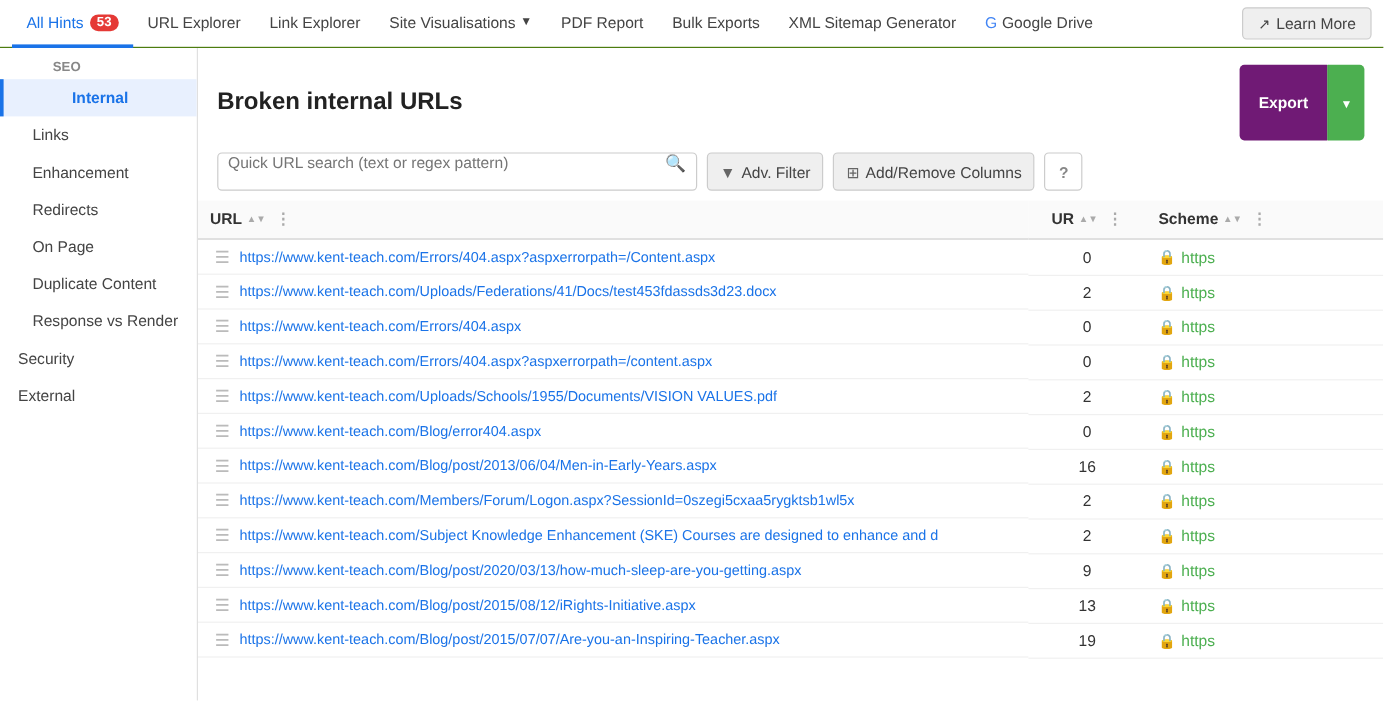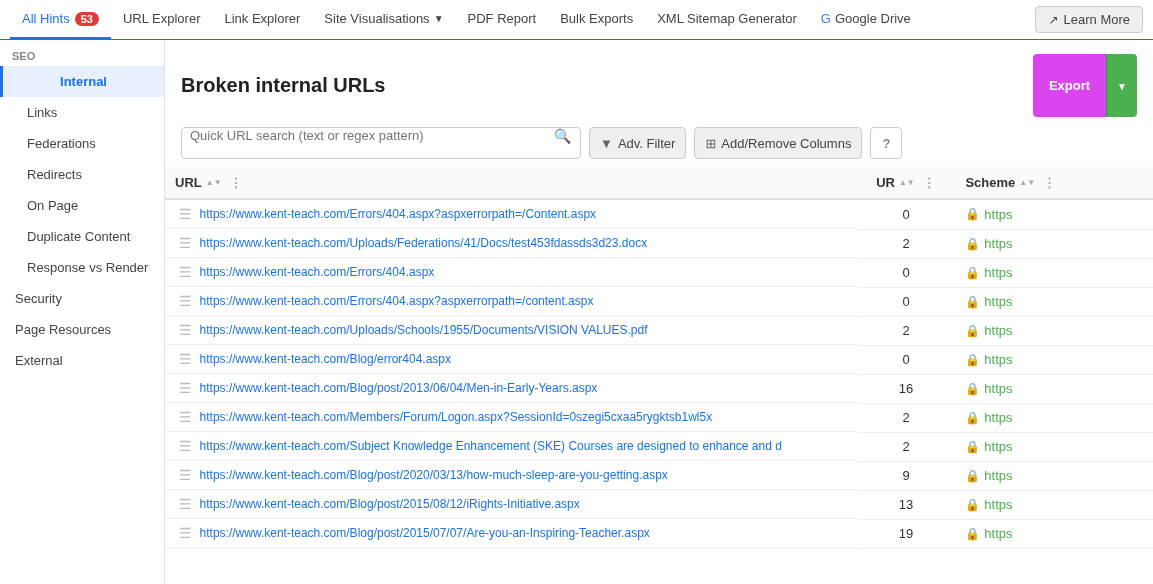--- a/index.html
+++ b/index.html
@@ -29,39 +29,39 @@
 
     
     .main-layout { display: flex; flex: 1; overflow: hidden; }
 
     
     .sidebar {
       width: 165px; flex-shrink: 0; border-right: 1px solid #e0e0e0;
       overflow-y: auto; background: #fff;
     }
     .sidebar-section-label {
-      padding: 10px 12px 4px 12px; font-size: 11px; font-weight: 600; color: #888; text-transform: uppercase;
+      padding: 10px 12px 4px 12px; font-size: 11px; font-weight: 600; color: #888; text-transform: uppercase; margin-left: 32px;
     }
     .sidebar-item {
       padding: 8px 12px; cursor: pointer; color: #444; border-left: 3px solid transparent;
     }
     .sidebar-item.parent { font-weight: 600; color: #333; text-align: center; }
 
     
     .content { flex: 1; display: flex; flex-direction: column; overflow: hidden; }
 
     
     .content-header {
       display: flex; align-items: center; justify-content: space-between;
       padding: 14px 16px 10px 16px; flex-shrink: 0;
     }
     .page-title { font-size: 20px; font-weight: 600; color: #222; }
     .export-btn-group { display: flex; }
     .export-btn {
-      background: #d946ef; color: #fff; border: none; padding: 24px 16px; font-size: 13px;
+      background: #701a75; color: #fff; border: none; padding: 24px 16px; font-size: 13px;
       font-weight: 600; cursor: pointer; border-radius: 4px 0 0 4px;
     }
     .export-dropdown-btn {
       background: #4caf50; color: #fff; border: none; border-left: 1px solid #388e3c;
       padding: 7px 10px; cursor: pointer; border-radius: 0 4px 4px 0;
     }
 
     
     .toolbar {
       display: flex; align-items: center; gap: 8px; padding: 0 16px 8px 16px; flex-shrink: 0;
@@ -144,39 +144,36 @@
 
   <div class="sidebar">
     <div class="sidebar-section-label">SEO</div>
     <div class="sidebar-item parent" style="border-left:3px solid #1a73e8; color:#1a73e8; background:#e8f0fe;">
       <span>Internal</span>
     </div>
     <div class="sidebar-item" style="padding-left:24px;">
       <span>Links</span>
     </div>
     <div class="sidebar-item" style="padding-left:24px;">
-      <span>Federations</span>
+      <span>Enhancement</span>
     </div>
     <div class="sidebar-item" style="padding-left:24px;">
       <span>Redirects</span>
     </div>
     <div class="sidebar-item" style="padding-left:24px;">
       <span>On Page</span>
     </div>
     <div class="sidebar-item" style="padding-left:24px;">
       <span>Duplicate Content</span>
     </div>
     <div class="sidebar-item" style="padding-left:24px;">
       <span>Response vs Render</span>
     </div>
     <div class="sidebar-item">
       <span>Security</span>
-    </div>
-    <div class="sidebar-item">
-      <span>Page Resources</span>
     </div>
     <div class="sidebar-item">
       <span>External</span>
     </div>
   </div>
 
   <div class="content">
 
     <div class="content-header">
       <h1 class="page-title">Broken internal URLs</h1>

